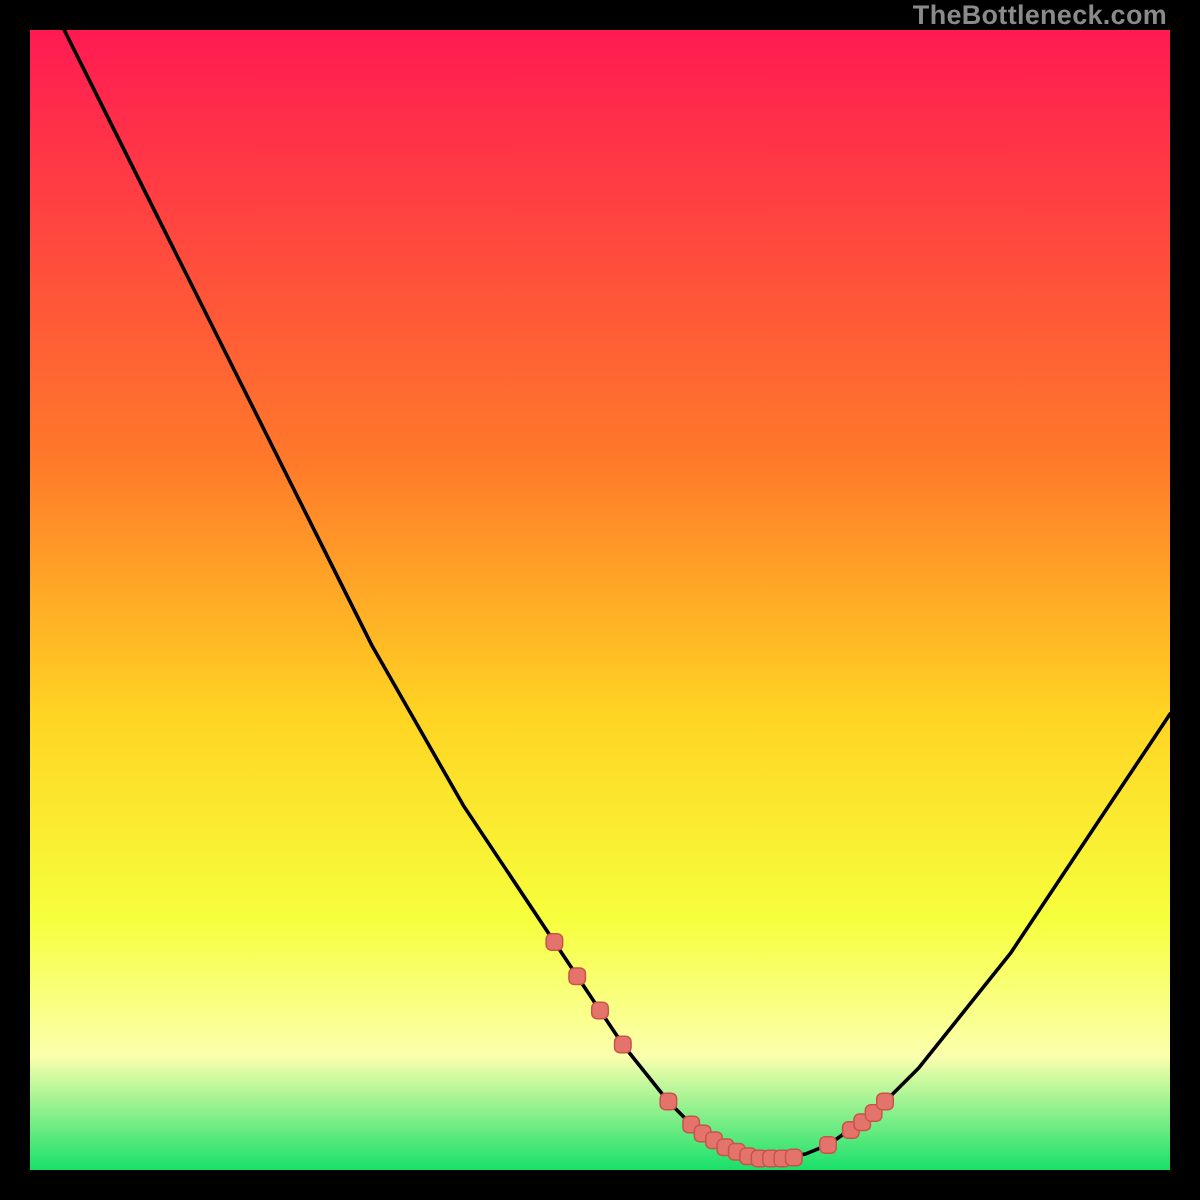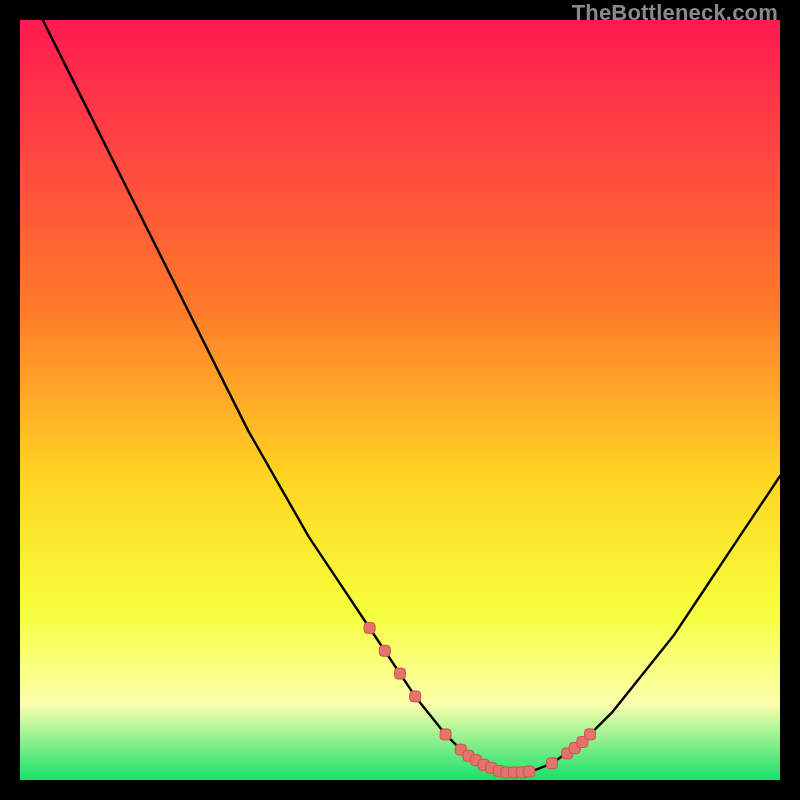--- a/index.html
+++ b/index.html
@@ -23,21 +23,21 @@
     left: 0;
     top: 0;
     width: 760px;
     height: 760px;
   }
   .watermark {
     position: absolute;
     top: 0px;
     right: 22px;
     font-family: Arial, Helvetica, sans-serif;
-    font-size: 22px;
+    font-size: 18px;
     font-weight: 600;
     color: #8a8a8a;
     letter-spacing: 0.2px;
     user-select: none;
   }
 </style>
 </head>
 <body>
 
 <div class="frame">

